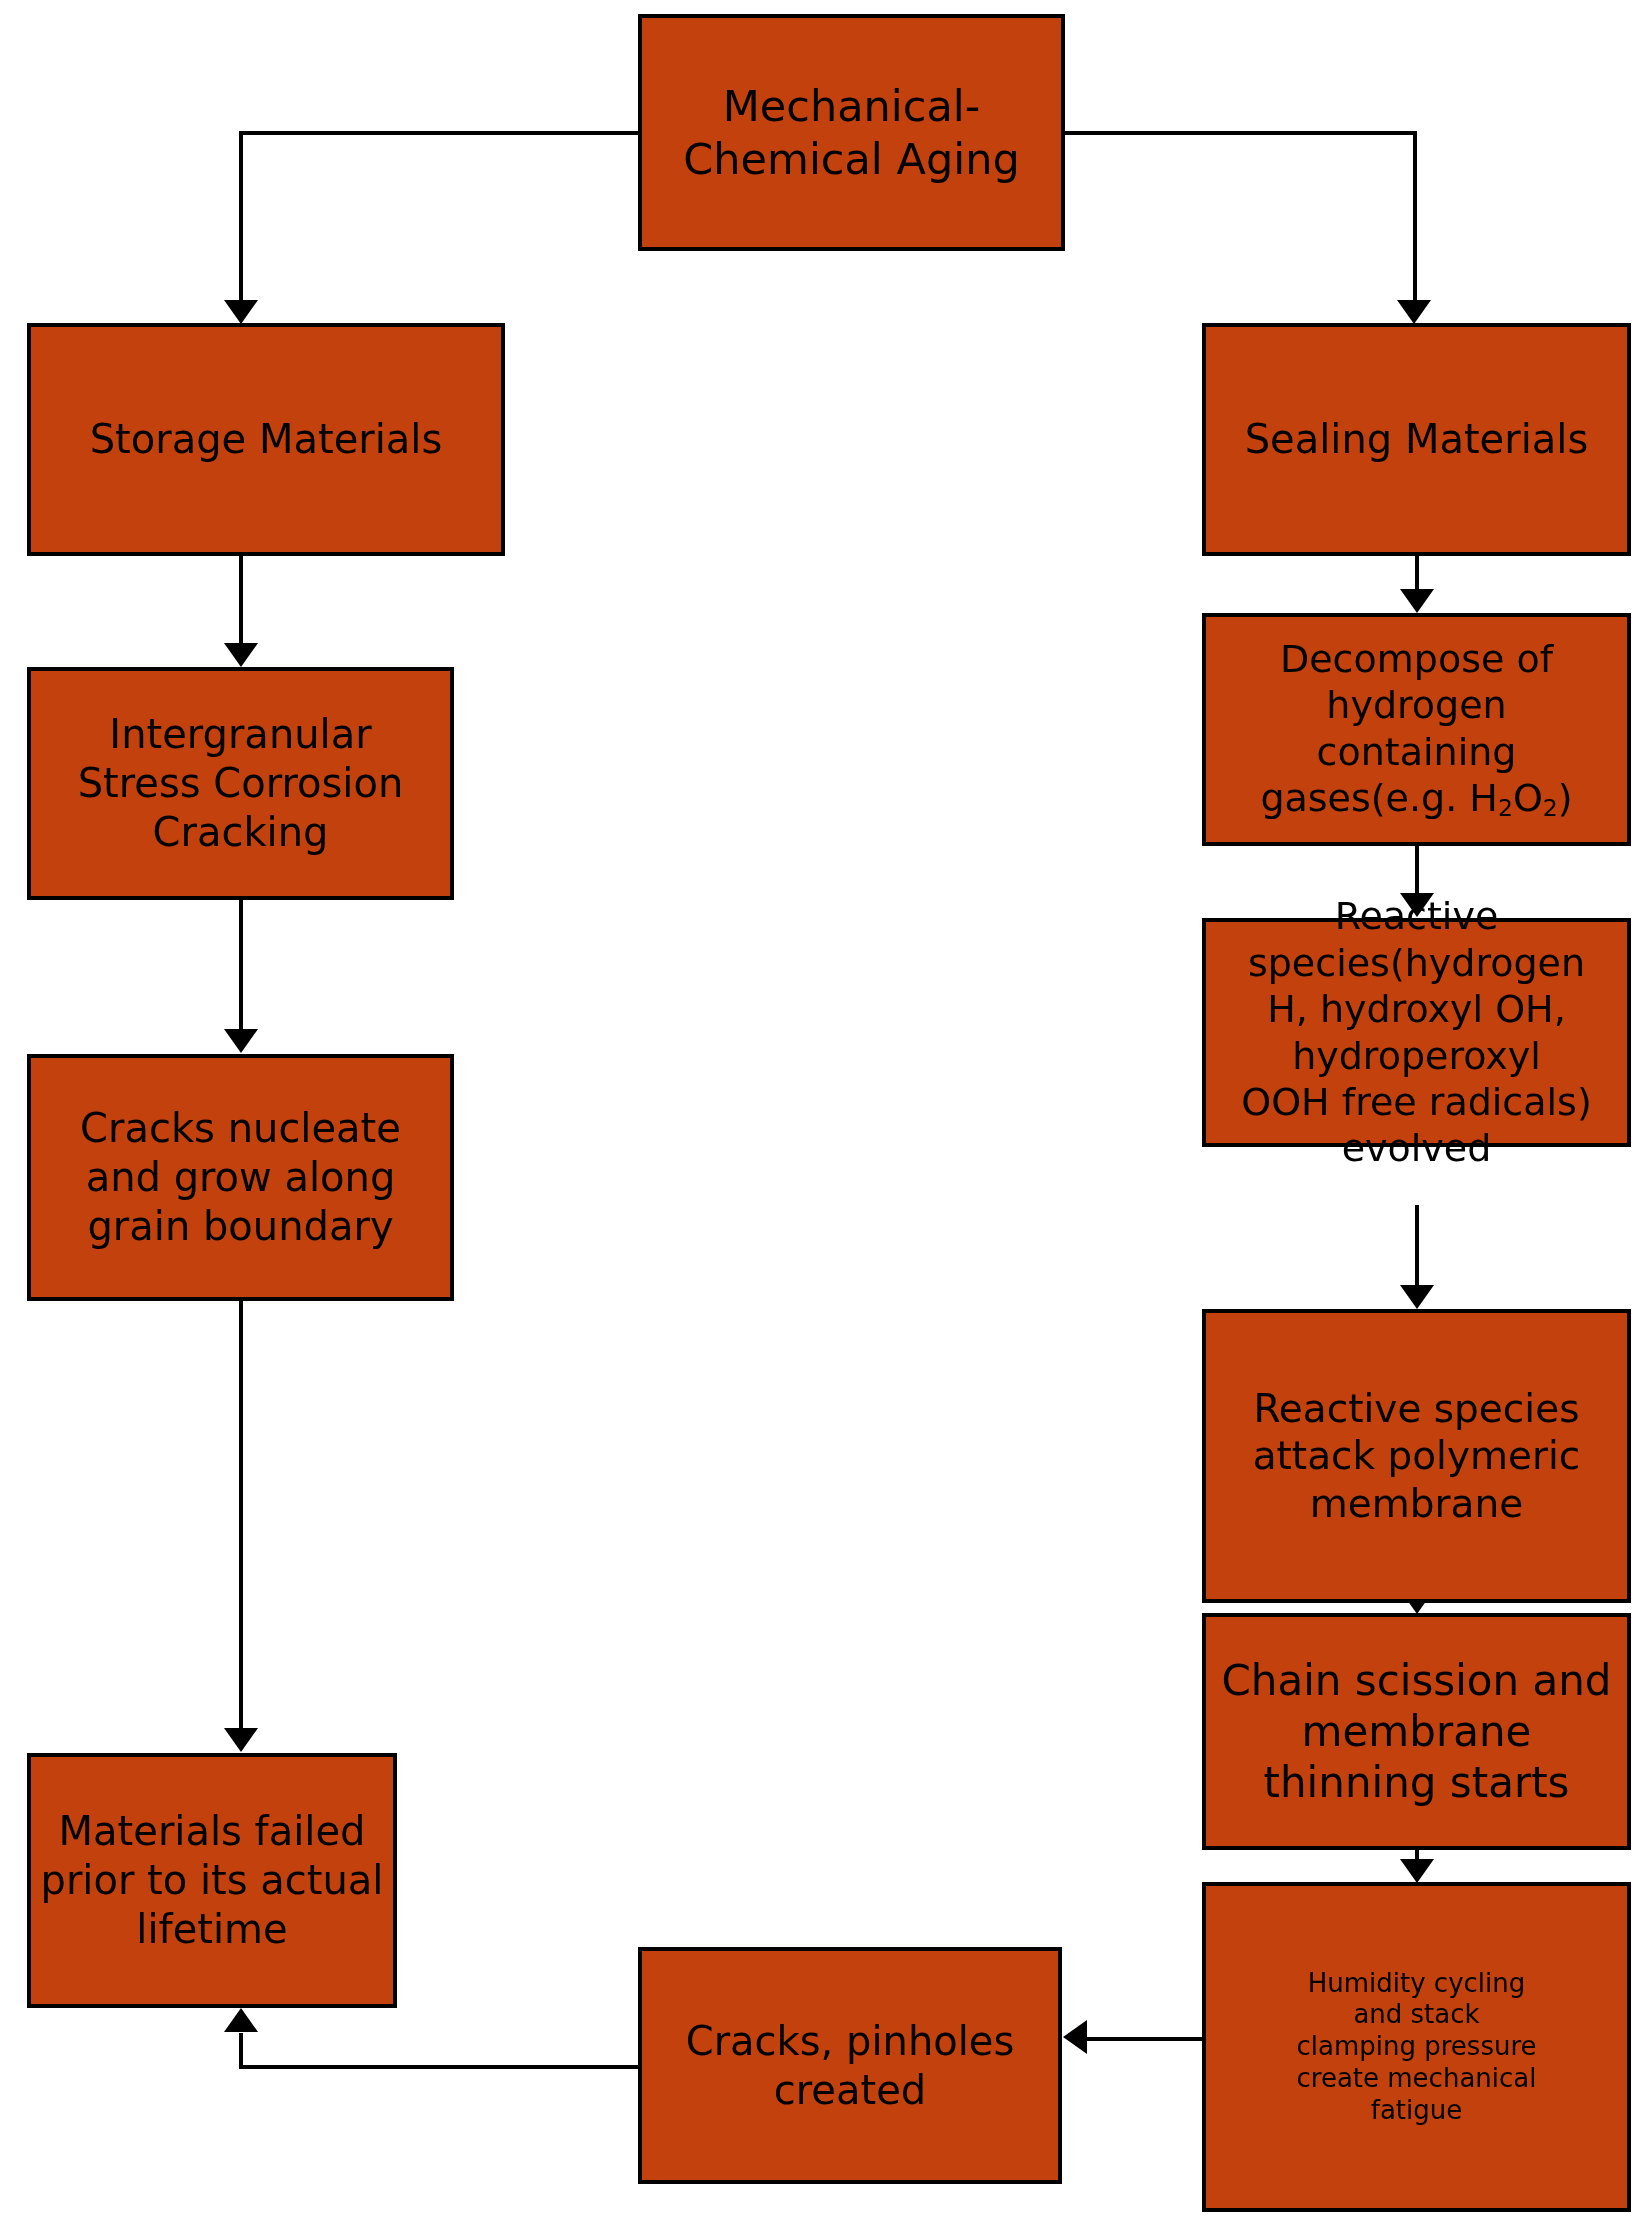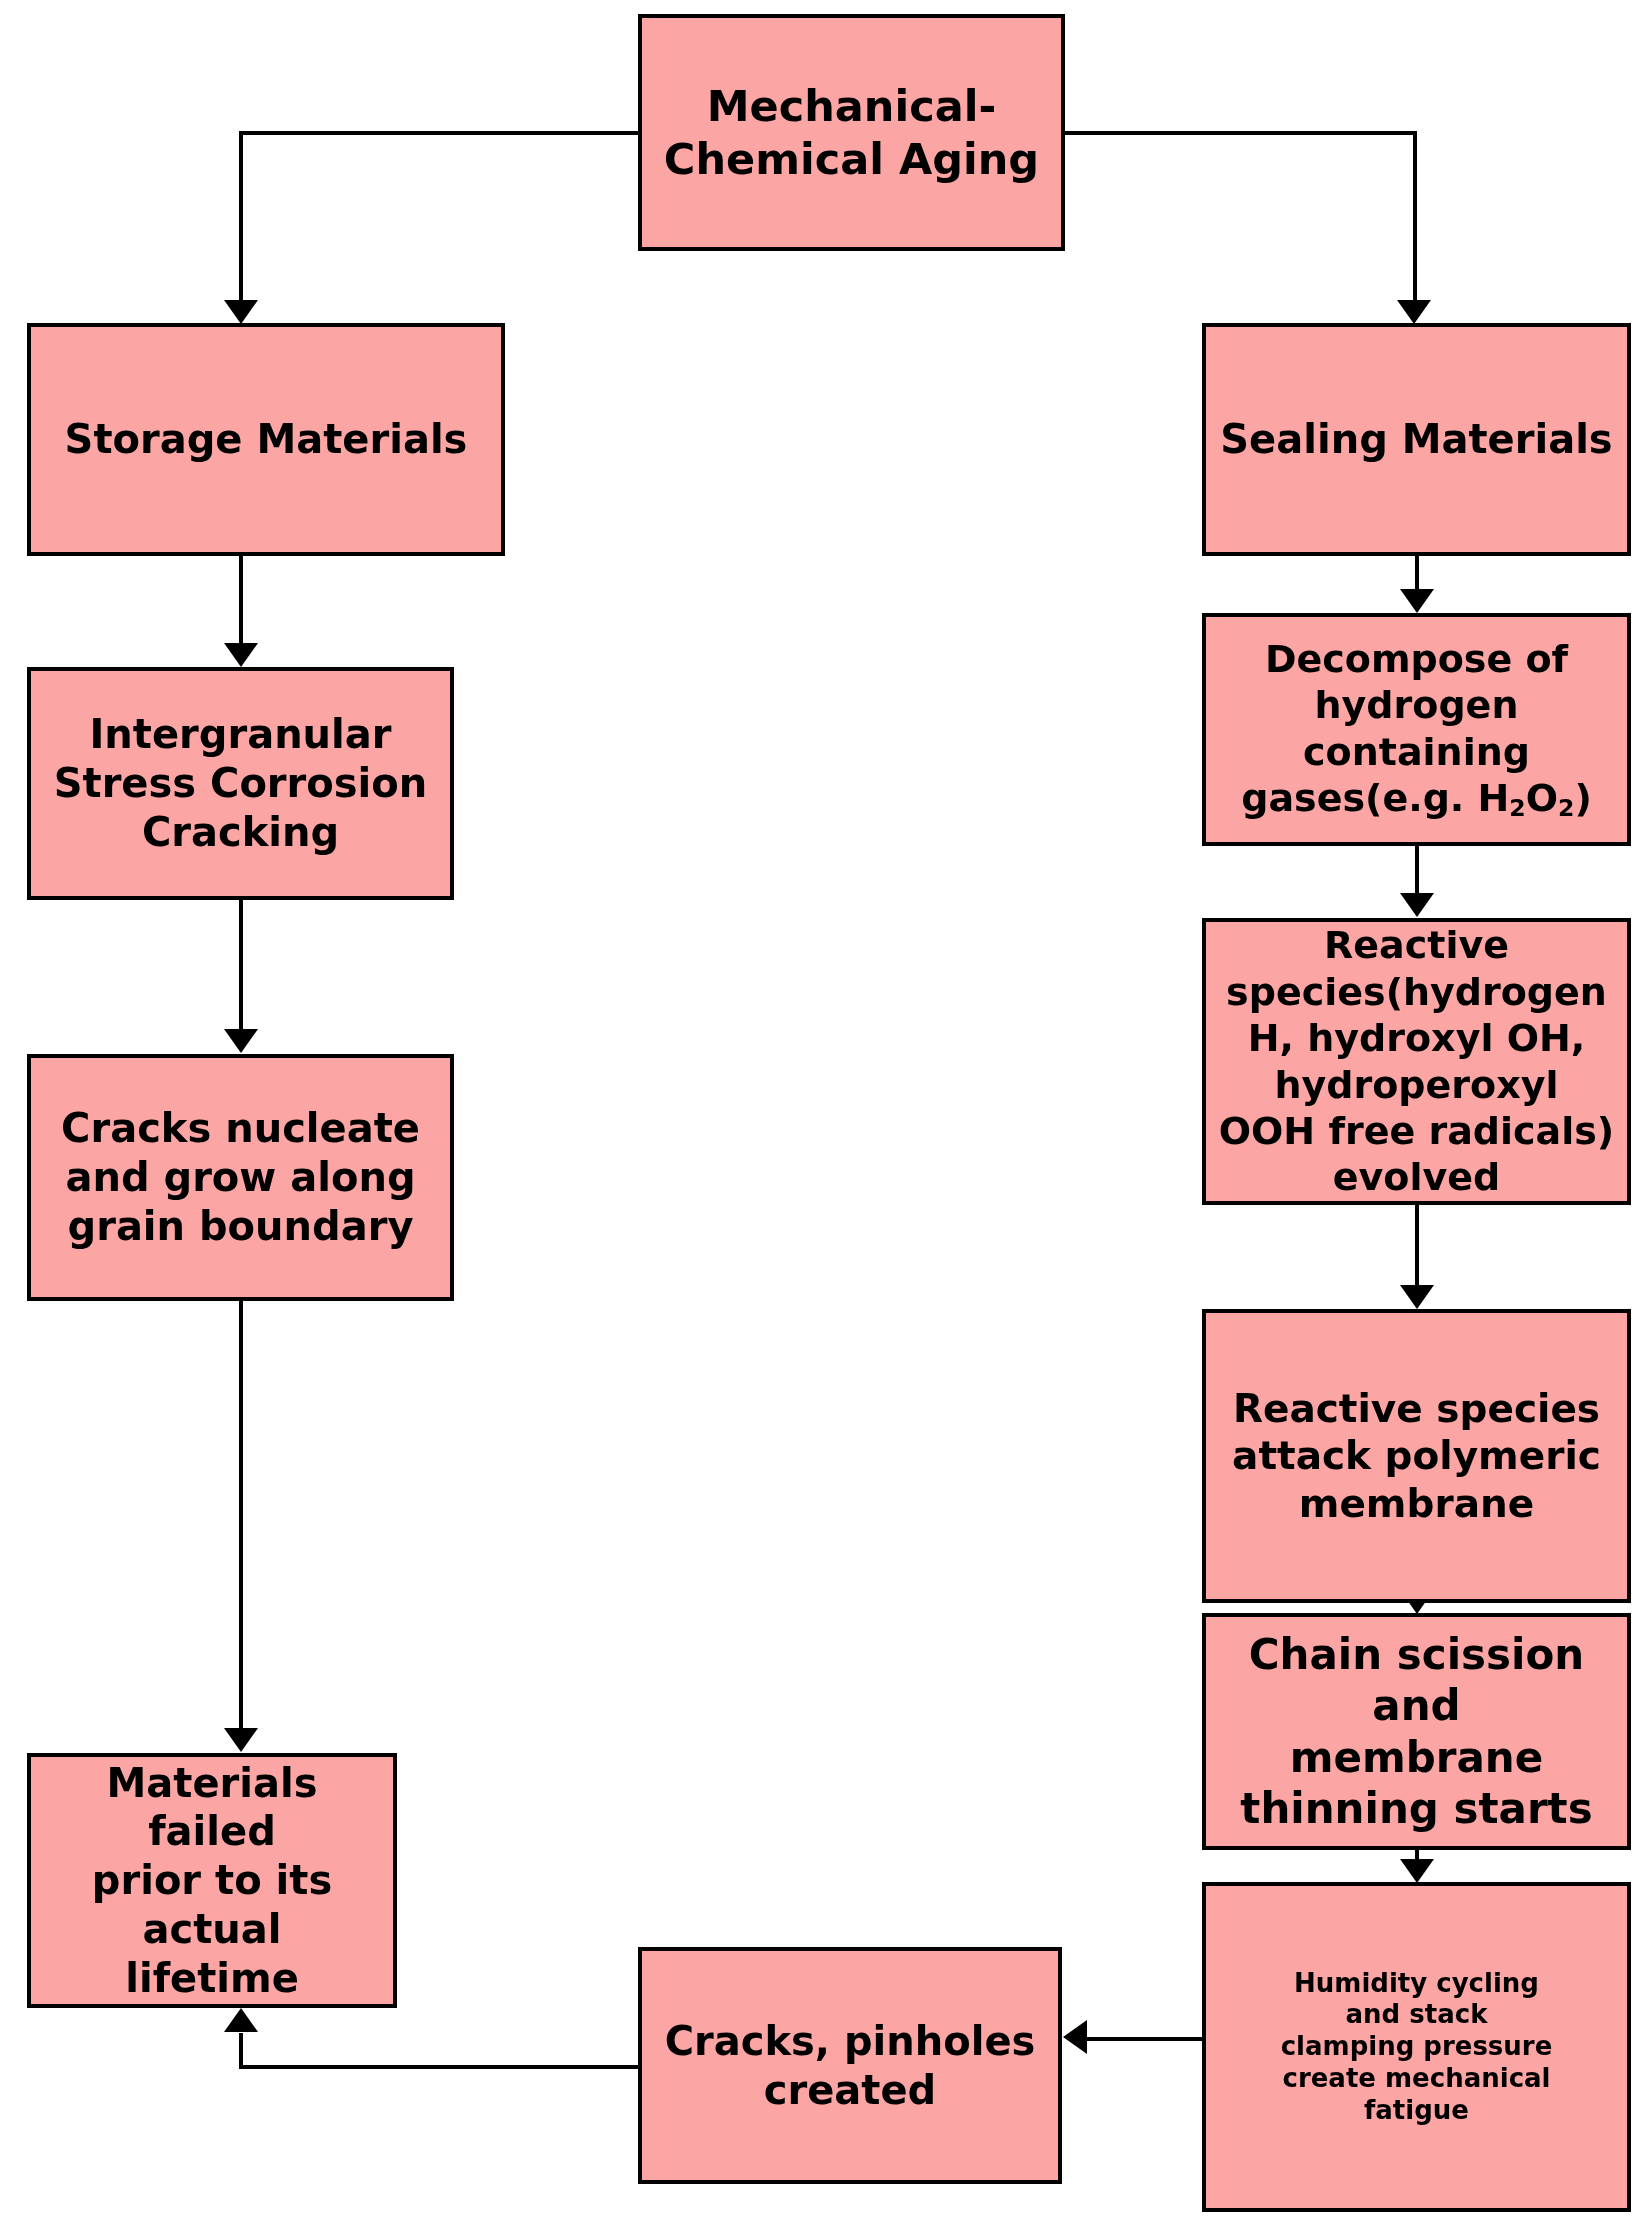--- a/index.html
+++ b/index.html
@@ -14,28 +14,28 @@
     position: relative;
     width: 1646px;
     height: 2216px;
     background: #ffffff;
     overflow: hidden;
   }
   .node {
     position: absolute;
     box-sizing: border-box;
     border: 4.3px solid #000000;
-    background: #fca5a5;
+    background: #c2410c;
     display: flex;
     align-items: center;
     justify-content: center;
     text-align: center;
     color: #000000;
     line-height: 1.22;
-    font-weight: 700;
+    font-weight: 400;
     z-index: 3;
   }
   .node .label {
     display: block;
     width: 100%;
     padding: 0 7.2px;
     box-sizing: border-box;
     white-space: pre-line;
   }
   
@@ -152,21 +152,21 @@
   </div>
 
   <div class="node" style="left:1202px; top:323px; width:429px; height:233px; font-size:40px;">
     <span class="label">Sealing Materials</span>
   </div>
 
   <div class="node" style="left:1202px; top:613px; width:429px; height:233px; font-size:38px;">
     <span class="label">Decompose of<br>hydrogen<br>containing<br>gases(e.g. H<sub>2</sub>O<sub>2</sub>)</span>
   </div>
 
-  <div class="node" style="left:1202px; top:918px; width:429px; height:287px; font-size:38px;">
+  <div class="node" style="left:1202px; top:918px; width:429px; height:229px; font-size:38px;">
     <span class="label">Reactive
 species(hydrogen
 H, hydroxyl OH,
 hydroperoxyl
 OOH free radicals)
 evolved</span>
   </div>
 
   <div class="node" style="left:1202px; top:1309px; width:429px; height:294px; font-size:39px;">
     <span class="label">Reactive species

